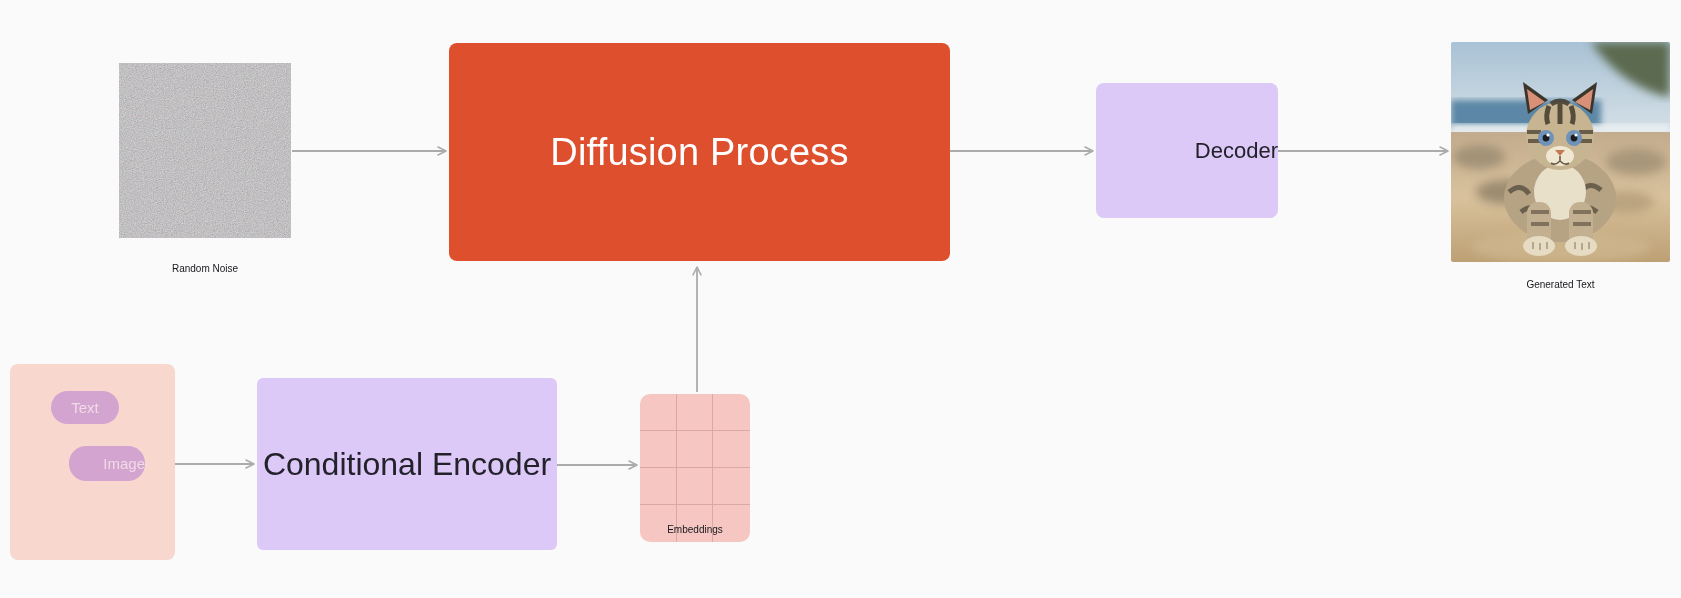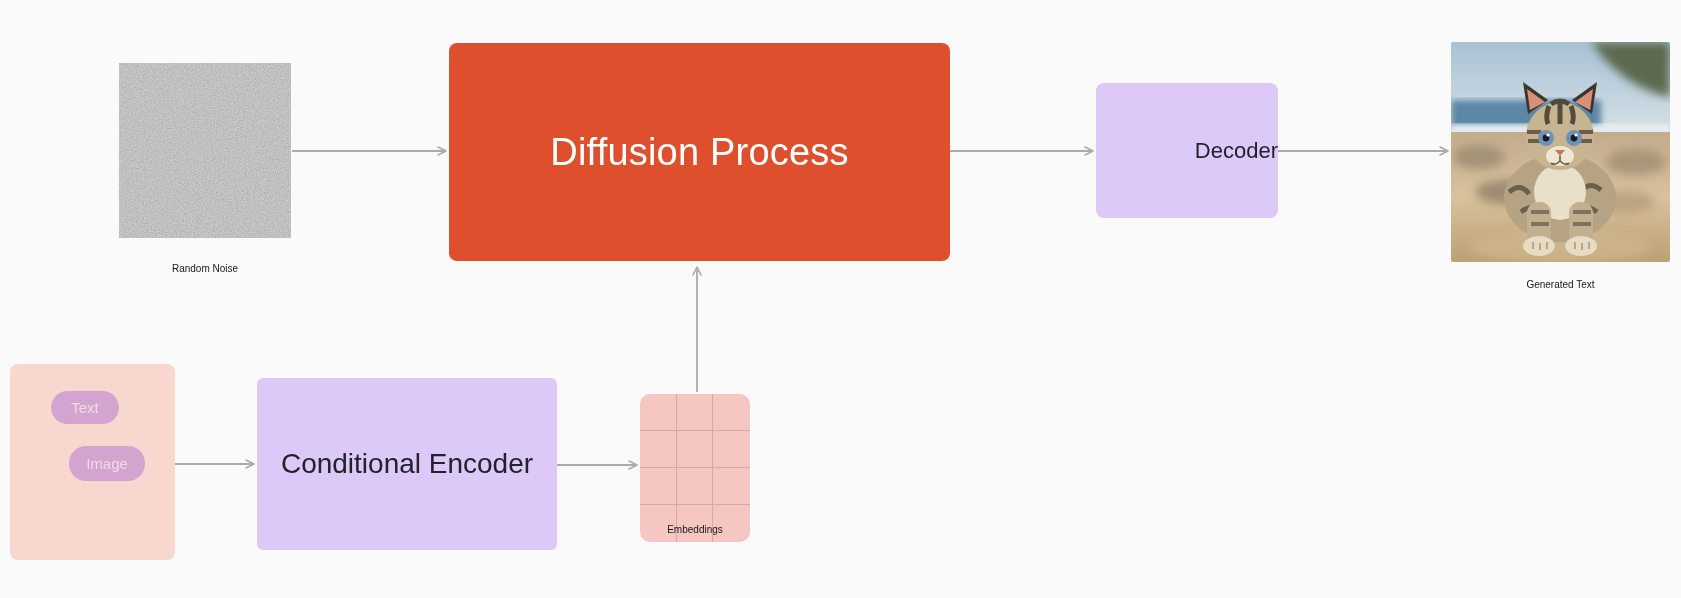--- a/index.html
+++ b/index.html
@@ -21,36 +21,36 @@
   body{font-family:"Liberation Sans", sans-serif;}
   .canvas{position:relative;width:1681px;height:598px;background:var(--c-bg);overflow:hidden;}
 
   .node{position:absolute;display:flex;align-items:center;justify-content:center;}
 
   .diffusion{left:449px;top:43px;width:501px;height:218px;background:var(--c-diffusion);
     border-radius:8px;color:var(--c-text-white);font-size:38px;letter-spacing:.2px;}
   .decoder{left:1096px;top:83px;width:182px;height:135px;background:var(--c-purple);
     border-radius:8px;color:var(--c-text-dark);font-size:22px;justify-content:flex-end;}
   .encoder{left:257px;top:378px;width:300px;height:172px;background:var(--c-purple);
-    border-radius:6px;color:var(--c-text-dark);font-size:28px;}
+    border-radius:6px;color:var(--c-text-dark);font-size:32px;}
 
   .label{position:absolute;color:var(--c-label);font-size:10px;text-align:center;white-space:nowrap;}
   .label-noise{left:119px;top:263px;width:172px;}
   .label-generated{left:1451px;top:279px;width:219px;}
   .label-embeddings{left:640px;top:524px;width:110px;}
 
   .noise-img{position:absolute;left:119px;top:63px;width:172px;height:175px;overflow:hidden;}
   .cat-img{position:absolute;left:1451px;top:42px;width:219px;height:220px;overflow:hidden;border-radius:2px;}
 
   .inputs-container{position:absolute;left:10px;top:364px;width:165px;height:196px;
     background:var(--c-pink-container);border-radius:8px;}
   .pill{position:absolute;background:var(--c-pill);border-radius:17px;color:var(--c-pill-text);
     font-size:15px;display:flex;align-items:center;justify-content:center;}
   .pill-text{left:41px;top:27px;width:68px;height:33px;}
-  .pill-image{left:59px;top:82px;width:76px;height:35px;}
+  .pill-image{left:59px;top:82px;width:76px;height:35px;justify-content:flex-end;}
   .pill-repr{left:8px;top:136px;width:139px;height:33px;}
 
   .emb-grid{position:absolute;left:640px;top:394px;width:110px;height:148px;
     background:var(--c-grid);border-radius:10px;overflow:hidden;
     display:grid;grid-template-columns:repeat(3,1fr);grid-template-rows:repeat(4,1fr);}
   .emb-cell{border-right:1px solid var(--c-grid-line);border-bottom:1px solid var(--c-grid-line);opacity:.9;}
   .emb-cell:nth-child(3n){border-right:none;}
   .emb-cell:nth-child(n+10){border-bottom:none;}
 
   .arrows{position:absolute;left:0;top:0;width:1681px;height:598px;pointer-events:none;}

